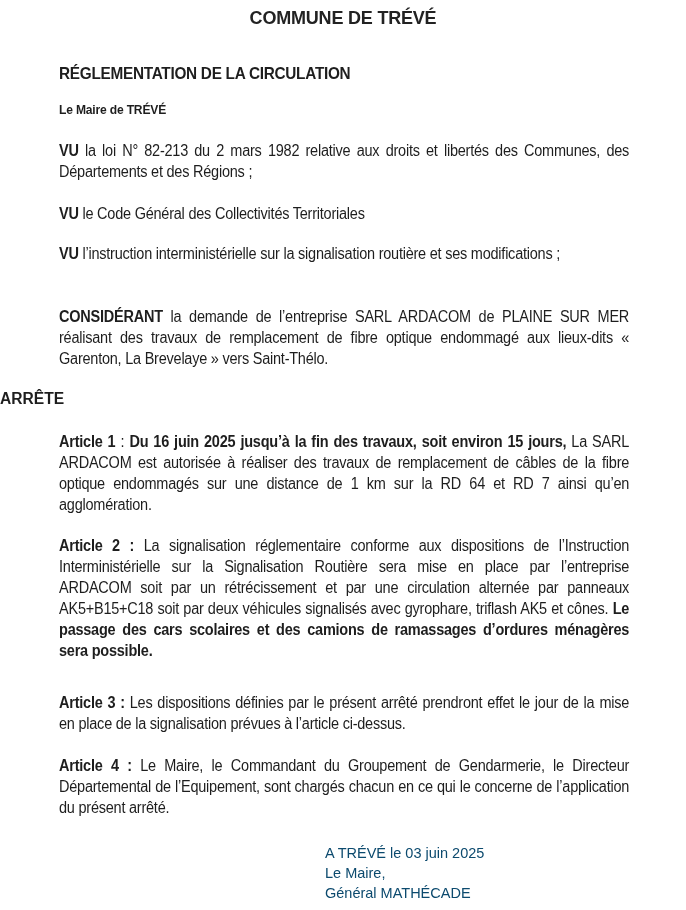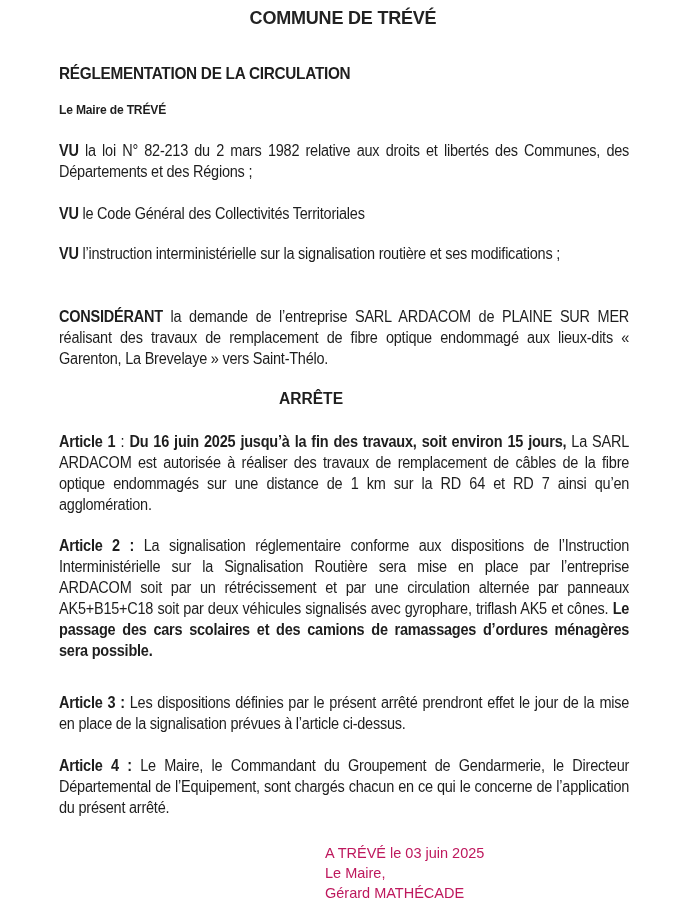--- a/index.html
+++ b/index.html
@@ -59,33 +59,33 @@
       font-weight: bold;
       font-size: 13px;
       letter-spacing: -0.2px;
       transform: scaleX(0.93);
       transform-origin: left top;
     }
     .center-head {
       position: absolute;
       left: 0;
       width: 622px;
-      text-align: center;
+      text-align: left;
       font-weight: bold;
       font-size: 15.6px;
     }
     b { font-weight: bold; }
     .nojust { text-align: left; }
     .signature {
       position: absolute;
       left: 325px;
       top: 843px;
       font-size: 14.5px;
       line-height: 20px;
-      color: #be185d;
+      color: #0c4a6e;
     }
     .signature div { white-space: nowrap; }
   </style>
 </head>
 <body>
 
 <div class="page">
 
   <div class="title">COMMUNE DE TRÉVÉ</div>
 
@@ -123,16 +123,16 @@
     <b>Article 3 :</b><span> Les dispositions définies par le présent arrêté prendront effet le jour de la mise en place de la signalisation prévues à l’article ci-dessus.</span>
   </div>
 
   <div class="block" style="top:755px;">
     <b>Article 4 :</b><span> Le Maire, le Commandant du Groupement de Gendarmerie, le Directeur Départemental de l’Equipement, sont chargés chacun en ce qui le concerne de l’application du présent arrêté.</span>
   </div>
 
   <div class="signature">
     <div>A TRÉVÉ le 03 juin 2025</div>
     <div>Le Maire,</div>
-    <div>Gérard MATHÉCADE</div>
+    <div>Général MATHÉCADE</div>
   </div>
 
 </div>
 
 </body></html>

